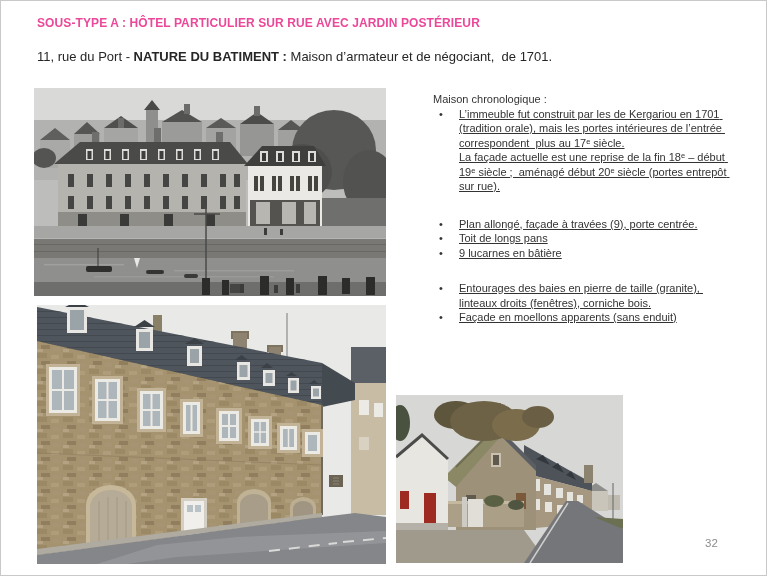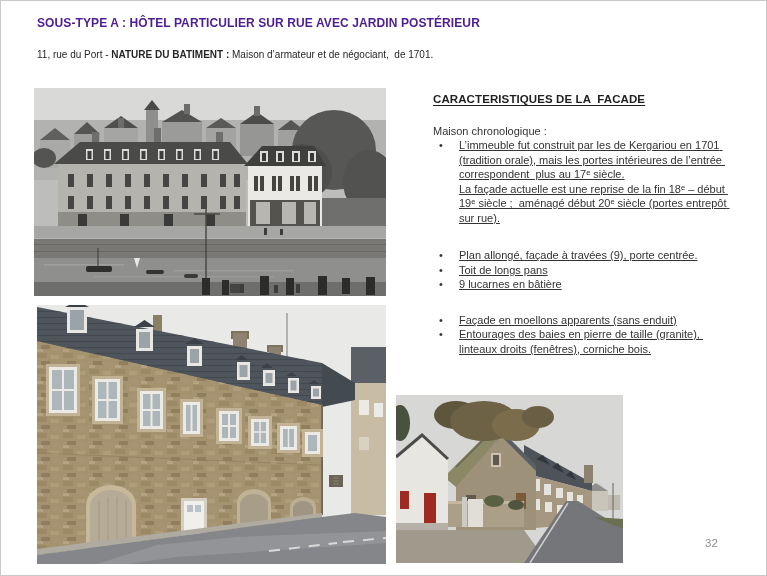--- a/index.html
+++ b/index.html
@@ -6,25 +6,25 @@
   body{
     width:767px;height:576px;position:relative;background:#ffffff;
     font-family:"Liberation Sans","DejaVu Sans",sans-serif;
     overflow:hidden;
   }
   .page{
     position:absolute;inset:0;border:1px solid #c9c9c9;box-sizing:border-box;background:#fff;
   }
   .slide-title{
     position:absolute;left:36px;top:15px;width:700px;
-    font-size:12px;font-weight:bold;color:#4c1d95;letter-spacing:.1px;white-space:pre-wrap;
+    font-size:12px;font-weight:bold;color:#ec4899;letter-spacing:.1px;white-space:pre-wrap;
   }
   .slide-subtitle{
     position:absolute;left:36px;top:48px;width:700px;
-    font-size:10px;color:#262626;white-space:pre-wrap;
+    font-size:13px;color:#262626;white-space:pre-wrap;
   }
   .slide-subtitle .b{font-weight:bold;}
   .photo{position:absolute;display:block;}
   .photo svg{display:block;}
   .facade-col{
     position:absolute;left:432px;top:91px;width:300px;color:#333333;
     font-size:11px;line-height:14.5px;
   }
   .facade-heading{
     font-size:11.5px;font-weight:bold;color:#1f1f1f;
@@ -442,31 +442,30 @@
       <g>
         <polygon points="0,135 128,135 152,168 0,168" fill="#a09a8c"></polygon>
         <polygon points="128,168 170,106 182,106 227,134 227,168" fill="#75767a"></polygon>
         <line x1="134" y1="168" x2="172" y2="108" stroke="#cfcfcd" stroke-width="1.5"></line>
         <polygon points="198,122 227,134 227,124" fill="#6b7052"></polygon>
       </g>
     </svg>
   </div>
 
   <div class="facade-col">
-    <h2 class="facade-heading">CARACTERISTIQUES DE LA  FACADE</h2>
     <p class="facade-intro">Maison chronologique :</p>
     <ul class="fl g1">
       <li><span>L’immeuble fut construit par les de Kergariou en 1701 (tradition orale), mais les portes intérieures de l’entrée correspondent  plus au 17ᵉ siècle.</span><br><span>La façade actuelle est une reprise de la fin 18ᵉ – début 19ᵉ siècle ;  aménagé début 20ᵉ siècle (portes entrepôt sur rue).</span></li>
     </ul>
     <ul class="fl g2">
       <li>Plan allongé, façade à travées (9), porte centrée.</li>
       <li>Toit de longs pans</li>
       <li>9 lucarnes en bâtière</li>
     </ul>
     <ul class="fl g3">
+      <li>Entourages des baies en pierre de taille (granite), linteaux droits (fenêtres), corniche bois.</li>
       <li>Façade en moellons apparents (sans enduit)</li>
-      <li>Entourages des baies en pierre de taille (granite), linteaux droits (fenêtres), corniche bois.</li>
     </ul>
   </div>
 
   <div class="page-number">32</div>
 
 </div>
 
 </body></html>

